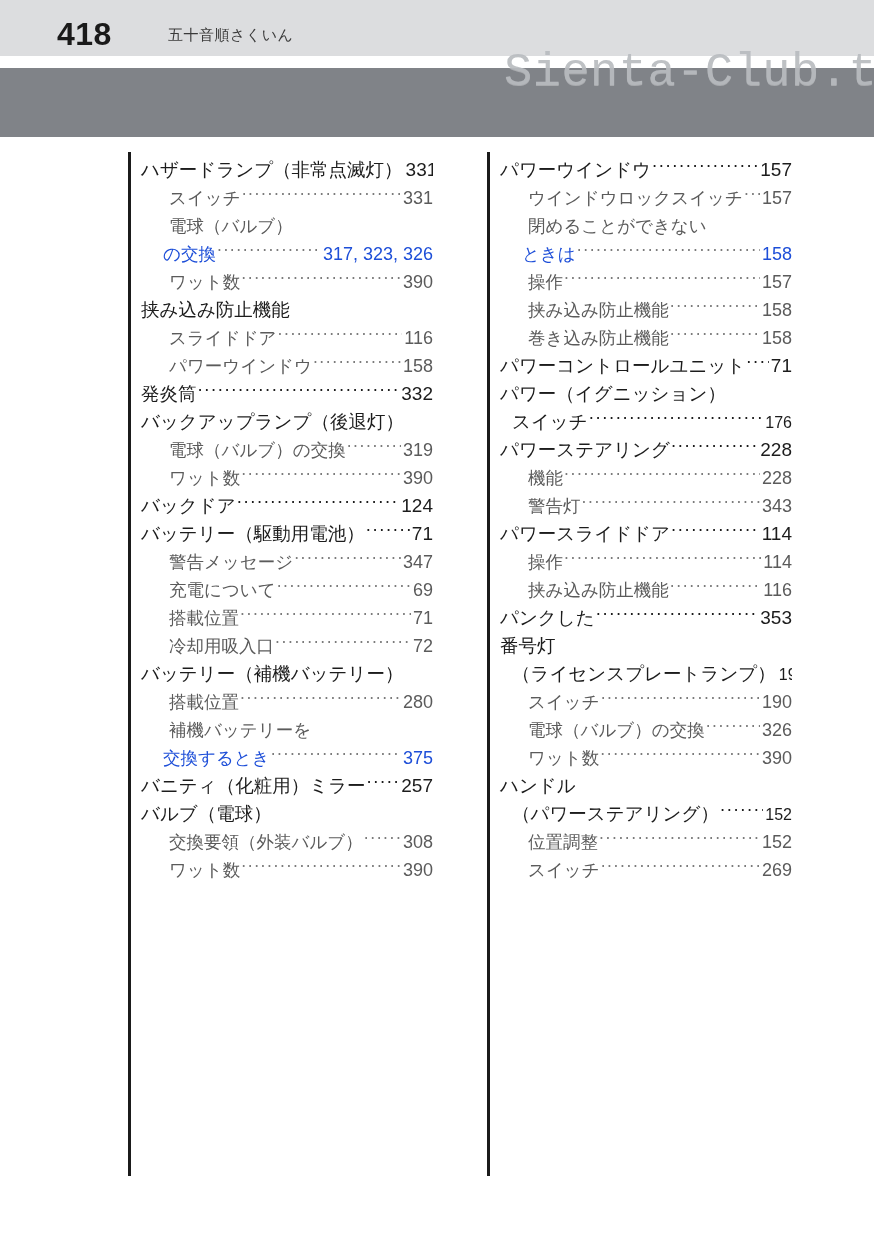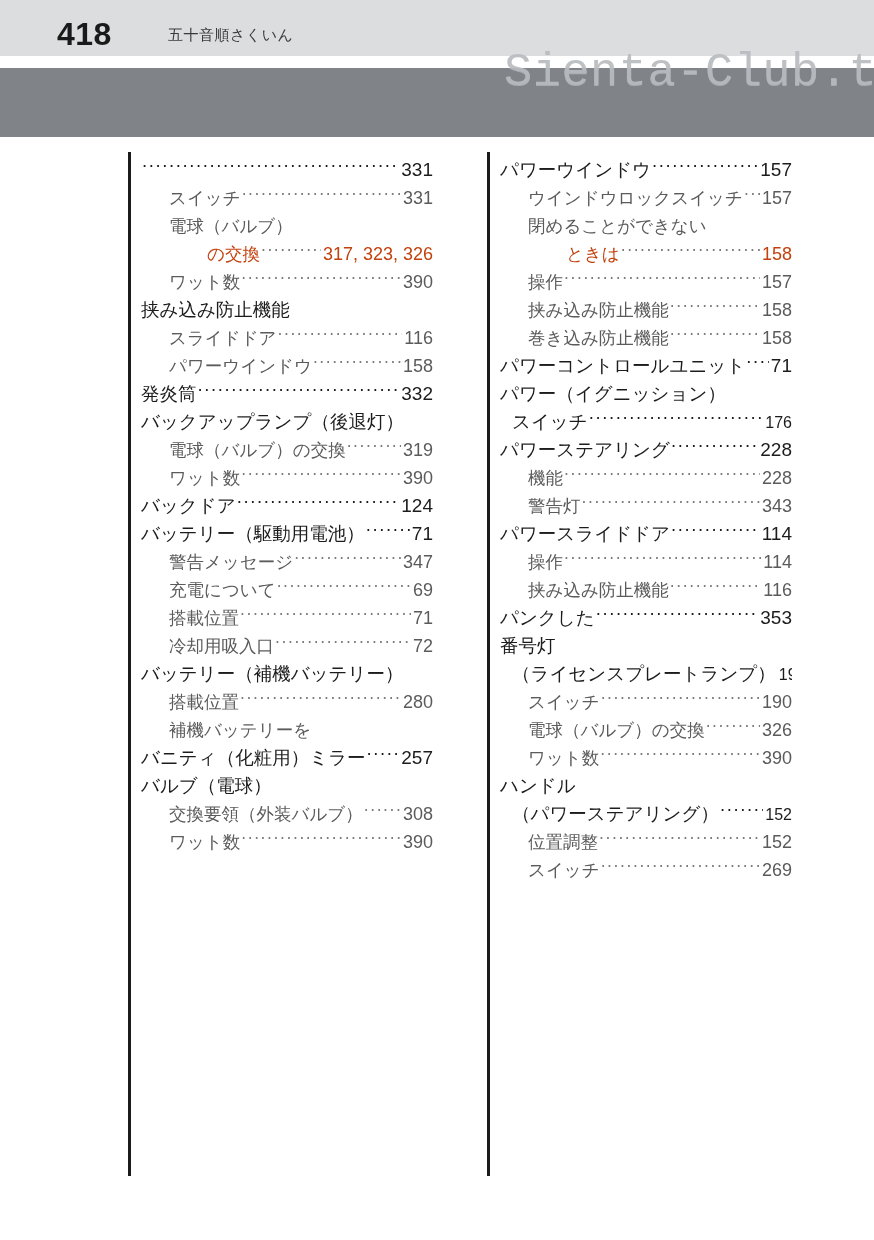--- a/index.html
+++ b/index.html
@@ -117,23 +117,23 @@
   .lvl1 {
     padding-left: 38px;
     font-size: 17.5px;
     color: #5b5b5b;
   }
   .lvl1 .leader::after { color: #7b7b7b; }
   .lvl1 .page { font-size: 18px; }
 
   
   .lvl2 {
-    padding-left: 76px;
+    padding-left: 32px;
     font-size: 17.5px;
-    color: #c2410c;
+    color: #1d4ed8;
   }
   .lvl2 .leader::after { color: #7b7b7b; }
   .lvl2 .page { font-size: 18px; }
 
   
   .lvl0c {
     padding-left: 22px;
     font-size: 18.5px;
     color: #1c1c1c;
   }
@@ -148,20 +148,21 @@
 
 <div id="header-band-light"></div>
 <div id="header-band-dark"></div>
 <div id="page-number">418</div>
 <div id="header-title">五十音順さくいん</div>
 <div id="watermark">Sienta-Club.tw</div>
 
 <div class="column" id="column-left">
   <div class="col-inner">
       <div class="entry lvl0">
+        <span class="label">ハザードランプ（非常点滅灯）</span>
         <span class="leader"></span>
         <span class="page">331</span>
       </div>
       <div class="entry lvl1">
         <span class="label">スイッチ</span>
         <span class="leader"></span>
         <span class="page">331</span>
       </div>
       <div class="entry lvl1 nodots">
         <span class="label">電球（バルブ）</span>
@@ -251,20 +252,25 @@
       <div class="entry lvl1">
         <span class="label">搭載位置</span>
         <span class="leader"></span>
         <span class="page">280</span>
       </div>
       <div class="entry lvl1 nodots">
         <span class="label">補機バッテリーを</span>
         <span class="leader"></span>
         <span class="page"></span>
       </div>
+      <div class="entry lvl2">
+        <span class="label">交換するとき</span>
+        <span class="leader"></span>
+        <span class="page">375</span>
+      </div>
       <div class="entry lvl0">
         <span class="label">バニティ（化粧用）ミラー</span>
         <span class="leader"></span>
         <span class="page">257</span>
       </div>
       <div class="entry lvl0 nodots">
         <span class="label">バルブ（電球）</span>
         <span class="leader"></span>
         <span class="page"></span>
       </div>

